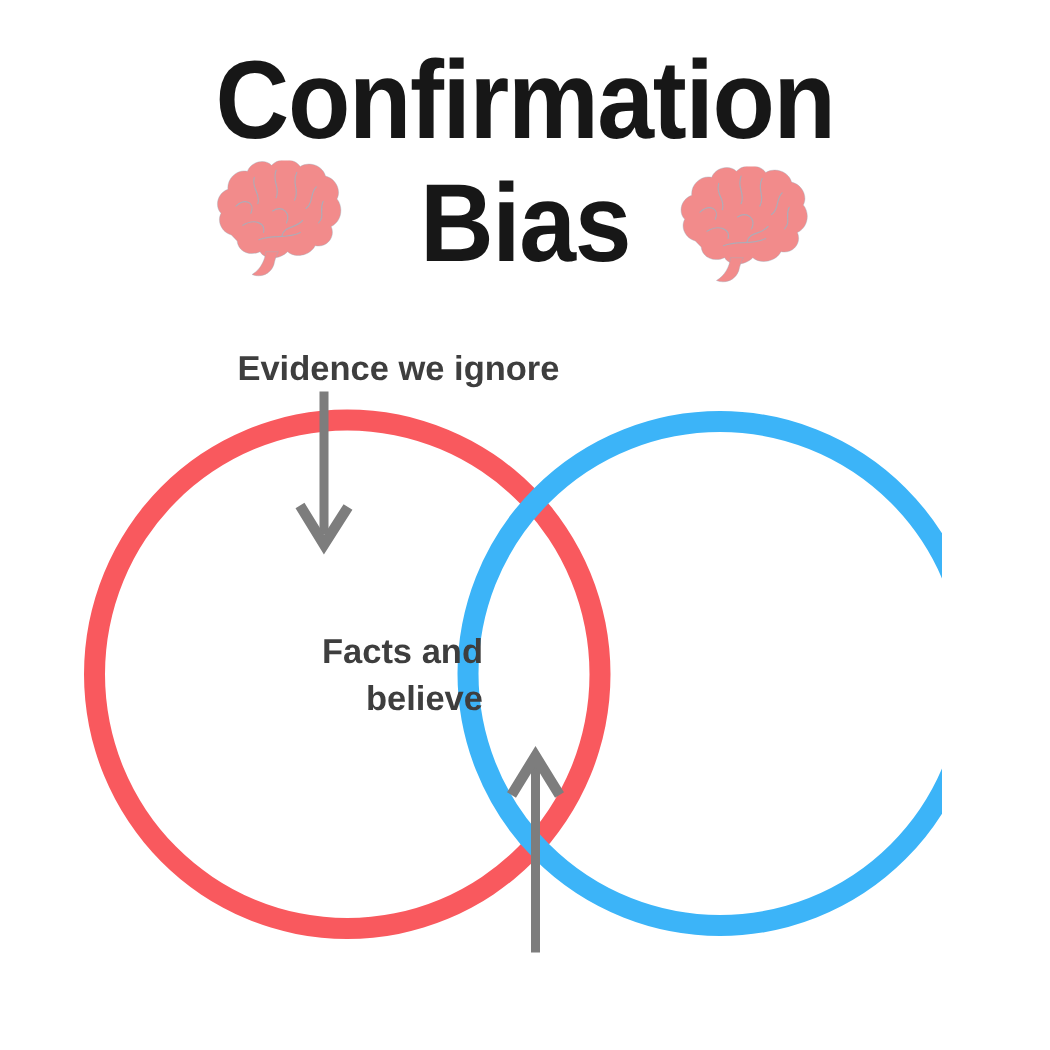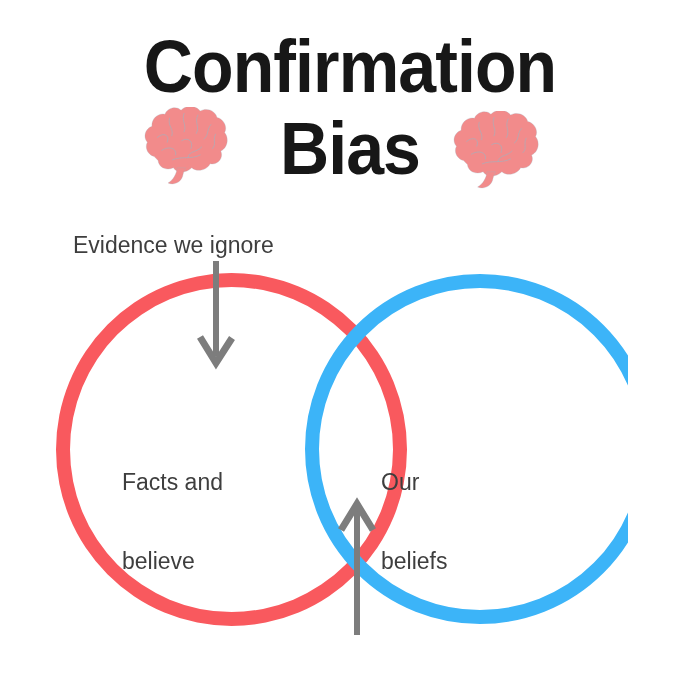--- a/index.html
+++ b/index.html
@@ -28,28 +28,28 @@
   #facts-circle{
     left:56px;top:273px;width:351px;height:353px;
     border:14px solid var(--red-circle,#f9595e);
   }
   #beliefs-circle{
     left:305px;top:274px;width:350px;height:350px;
     border:14px solid var(--blue-circle,#3cb4f8);
   }
   
   .gray-label{
-    position:absolute;text-align:left;color:var(--label-gray,#3e3e3e);
-    font-size:23px;font-weight:400;line-height:31px;white-space:nowrap;
+    position:absolute;text-align:right;color:var(--label-gray,#3e3e3e);
+    font-size:23px;font-weight:700;line-height:31px;white-space:nowrap;
   }
   #evidence-ignore-label{left:73px;width:300px;top:230px;}
   #evidence-believe-label{left:216px;width:300px;top:630px;}
   #facts-label{left:122px;width:200px;top:419px;}
   #beliefs-label{left:381px;width:200px;top:419px;}
-  .label-line{display:block;margin-top:48px;}
+  .label-line{display:block;}
   
   .arrow{position:absolute;}
   #down-arrow{left:194px;top:258px;width:44px;height:112px;}
   #up-arrow{left:335px;top:496px;width:44px;height:142px;}
   .arrow-stroke{fill:none;stroke:var(--arrow-gray,#7d7d7d);stroke-width:6;}
   .arrow-head{fill:none;stroke:var(--arrow-gray,#7d7d7d);stroke-width:7;stroke-linecap:butt;}
 </style>
 </head>
 <body>
 
@@ -84,24 +84,20 @@
     <use href="#brain-shape"></use>
   </svg>
 
   <div class="venn-circle" id="facts-circle"></div>
   <div class="venn-circle" id="beliefs-circle"></div>
 
   <div class="gray-label" id="facts-label">
     <span class="label-line">Facts and</span>
     <span class="label-line">believe</span>
   </div>
-  <div class="gray-label" id="beliefs-label">
-    <span class="label-line">Our</span>
-    <span class="label-line">beliefs</span>
-  </div>
 
   <div class="gray-label" id="evidence-ignore-label">Evidence we ignore</div>
 
   <svg class="arrow" id="down-arrow" viewBox="0 0 44 112">
     <line class="arrow-stroke" x1="22" y1="3" x2="22" y2="98"></line>
     <polyline class="arrow-head" points="6,79 22,105 38,80"></polyline>
   </svg>
   <svg class="arrow" id="up-arrow" viewBox="0 0 44 142">
     <line class="arrow-stroke" x1="22" y1="10" x2="22" y2="139"></line>
     <polyline class="arrow-head" points="6,34 22,8 38,34"></polyline>

